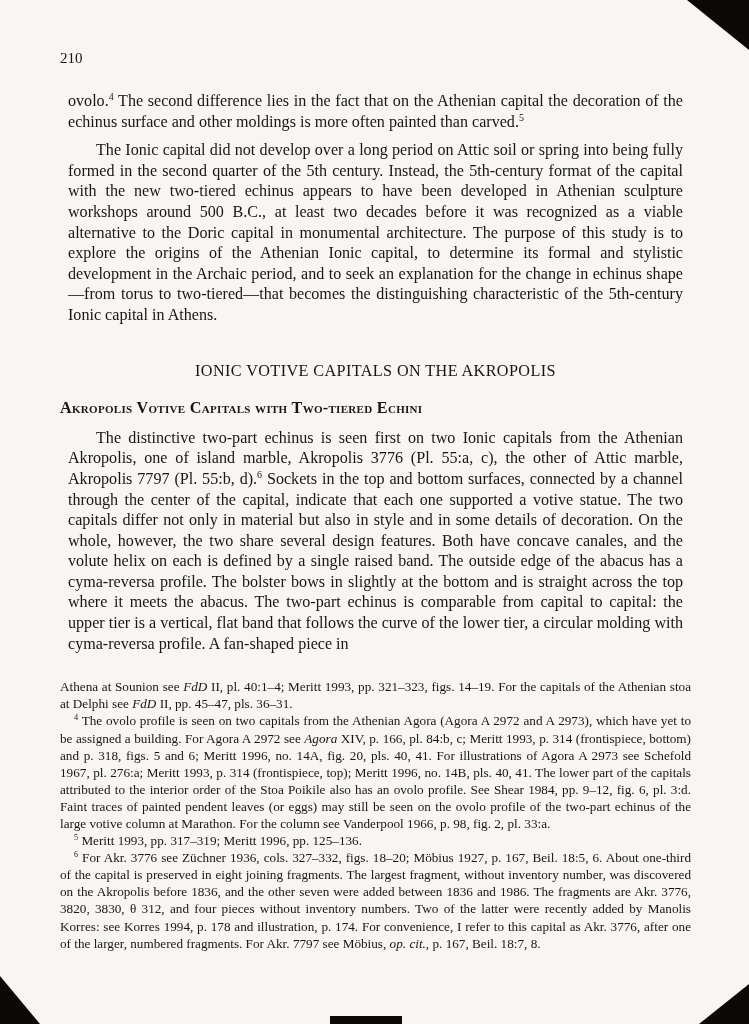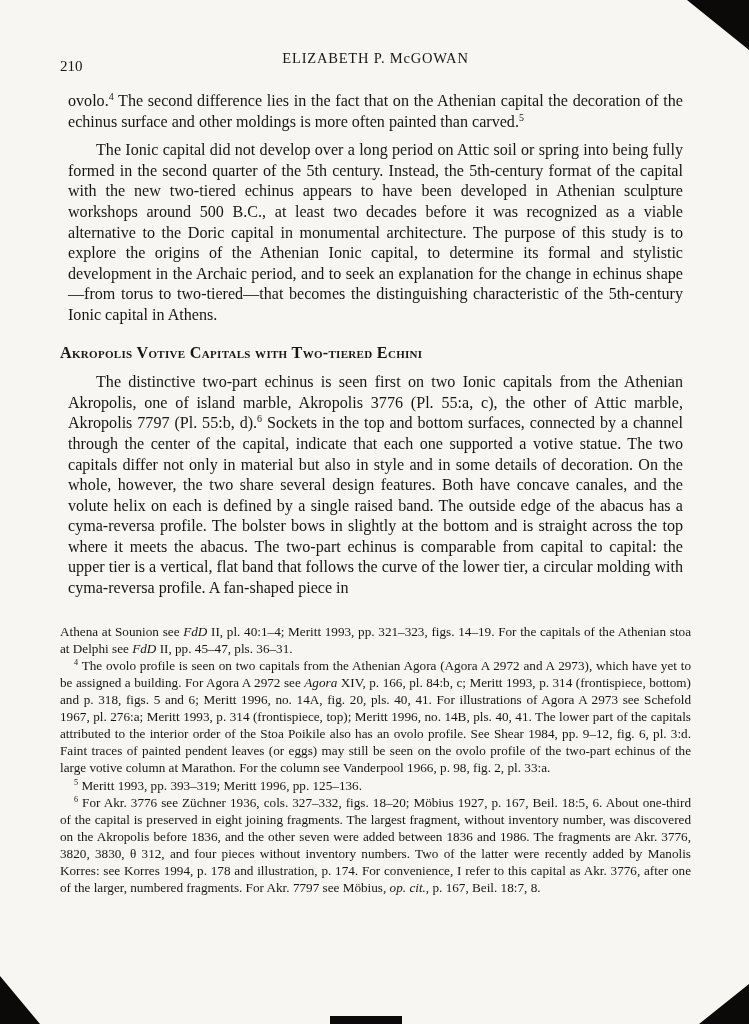--- a/index.html
+++ b/index.html
@@ -16,21 +16,21 @@
     position: absolute;
     left: 60px; top: 50px;
     width: 631px;
   }
   .page-header {
     position: relative;
     height: 20px;
     margin-bottom: 21px;
   }
   .page-number {
-    position: absolute; left: 0; top: 8px;
+    position: absolute; left: 0; top: 0;
     font-size: 15px;
   }
   .running-head {
     display: block;
     width: 100%;
     text-align: center;
     font-size: 14.5px;
     letter-spacing: 0.8px;
   }
   .body-text {
@@ -87,43 +87,43 @@
     bottom: 0; left: 330px; width: 72px; height: 8px;
   }
 </style>
 </head>
 <body>
 
 <div class="sheet">
 
   <header class="page-header">
     <span class="page-number">210</span>
-    <span class="running-head">ELIZABETH P. McGOWAN</span>
   </header>
 
   <main class="body-text">
 
     <p><span>ovolo.</span><sup class="fnref">4</sup><span> The second difference lies in the fact that on the Athenian capital the decoration of the echinus surface and other moldings is more often painted than carved.</span><sup class="fnref">5</sup></p>
 
     <p class="indent">The Ionic capital did not develop over a long period on Attic soil or spring into being fully formed in the second quarter of the 5th century. Instead, the 5th-century format of the capital with the new two-tiered echinus appears to have been developed in Athenian sculpture workshops around 500 B.C., at least two decades before it was recognized as a viable alternative to the Doric capital in monumental architecture. The purpose of this study is to explore the origins of the Athenian Ionic capital, to determine its formal and stylistic development in the Archaic period, and to seek an explanation for the change in echinus shape—from torus to two-tiered—that becomes the distinguishing characteristic of the 5th-century Ionic capital in Athens.</p>
 
+    <h2 class="section-heading">IONIC VOTIVE CAPITALS ON THE AKROPOLIS</h2>
 
     <h3 class="subsection-heading">Akropolis Votive Capitals with Two-tiered Echini</h3>
 
     <p class="indent"><span>The distinctive two-part echinus is seen first on two Ionic capitals from the Athenian Akropolis, one of island marble, Akropolis 3776 (Pl. 55:a, c), the other of Attic marble, Akropolis 7797 (Pl. 55:b, d).</span><sup class="fnref">6</sup><span> Sockets in the top and bottom surfaces, connected by a channel through the center of the capital, indicate that each one supported a votive statue. The two capitals differ not only in material but also in style and in some details of decoration. On the whole, however, the two share several design features. Both have concave canales, and the volute helix on each is defined by a single raised band. The outside edge of the abacus has a cyma-reversa profile. The bolster bows in slightly at the bottom and is straight across the top where it meets the abacus. The two-part echinus is comparable from capital to capital: the upper tier is a vertical, flat band that follows the curve of the lower tier, a circular molding with cyma-reversa profile. A fan-shaped piece in</span></p>
 
   </main>
 
   <section class="footnotes">
 
     <p><span>Athena at Sounion see </span><i>FdD</i><span> II, pl. 40:1–4; Meritt 1993, pp. 321–323, figs. 14–19. For the capitals of the Athenian stoa at Delphi see </span><i>FdD</i><span> II, pp. 45–47, pls. 36–31.</span></p>
 
     <p class="fn-indent"><sup class="fnref">4</sup><span> The ovolo profile is seen on two capitals from the Athenian Agora (Agora A 2972 and A 2973), which have yet to be assigned a building. For Agora A 2972 see </span><i>Agora</i><span> XIV, p. 166, pl. 84:b, c; Meritt 1993, p. 314 (frontispiece, bottom) and p. 318, figs. 5 and 6; Meritt 1996, no. 14A, fig. 20, pls. 40, 41. For illustrations of Agora A 2973 see Schefold 1967, pl. 276:a; Meritt 1993, p. 314 (frontispiece, top); Meritt 1996, no. 14B, pls. 40, 41. The lower part of the capitals attributed to the interior order of the Stoa Poikile also has an ovolo profile. See Shear 1984, pp. 9–12, fig. 6, pl. 3:d. Faint traces of painted pendent leaves (or eggs) may still be seen on the ovolo profile of the two-part echinus of the large votive column at Marathon. For the column see Vanderpool 1966, p. 98, fig. 2, pl. 33:a.</span></p>
 
-    <p class="fn-indent"><sup class="fnref">5</sup><span> Meritt 1993, pp. 393–319; Meritt 1996, pp. 125–136.</span></p>
+    <p class="fn-indent"><sup class="fnref">5</sup><span> Meritt 1993, pp. 317–319; Meritt 1996, pp. 125–136.</span></p>
 
     <p class="fn-indent"><sup class="fnref">6</sup><span> For Akr. 3776 see Züchner 1936, cols. 327–332, figs. 18–20; Möbius 1927, p. 167, Beil. 18:5, 6. About one-third of the capital is preserved in eight joining fragments. The largest fragment, without inventory number, was discovered on the Akropolis before 1836, and the other seven were added between 1836 and 1986. The fragments are Akr. 3776, 3820, 3830, θ 312, and four pieces without inventory numbers. Two of the latter were recently added by Manolis Korres: see Korres 1994, p. 178 and illustration, p. 174. For convenience, I refer to this capital as Akr. 3776, after one of the larger, numbered fragments. For Akr. 7797 see Möbius, </span><i>op. cit.</i><span>, p. 167, Beil. 18:7, 8.</span></p>
 
   </section>
 
 </div>
 
 <div class="artifact artifact-top-right"></div>
 <div class="artifact artifact-bottom-left"></div>
 <div class="artifact artifact-bottom-right"></div>

